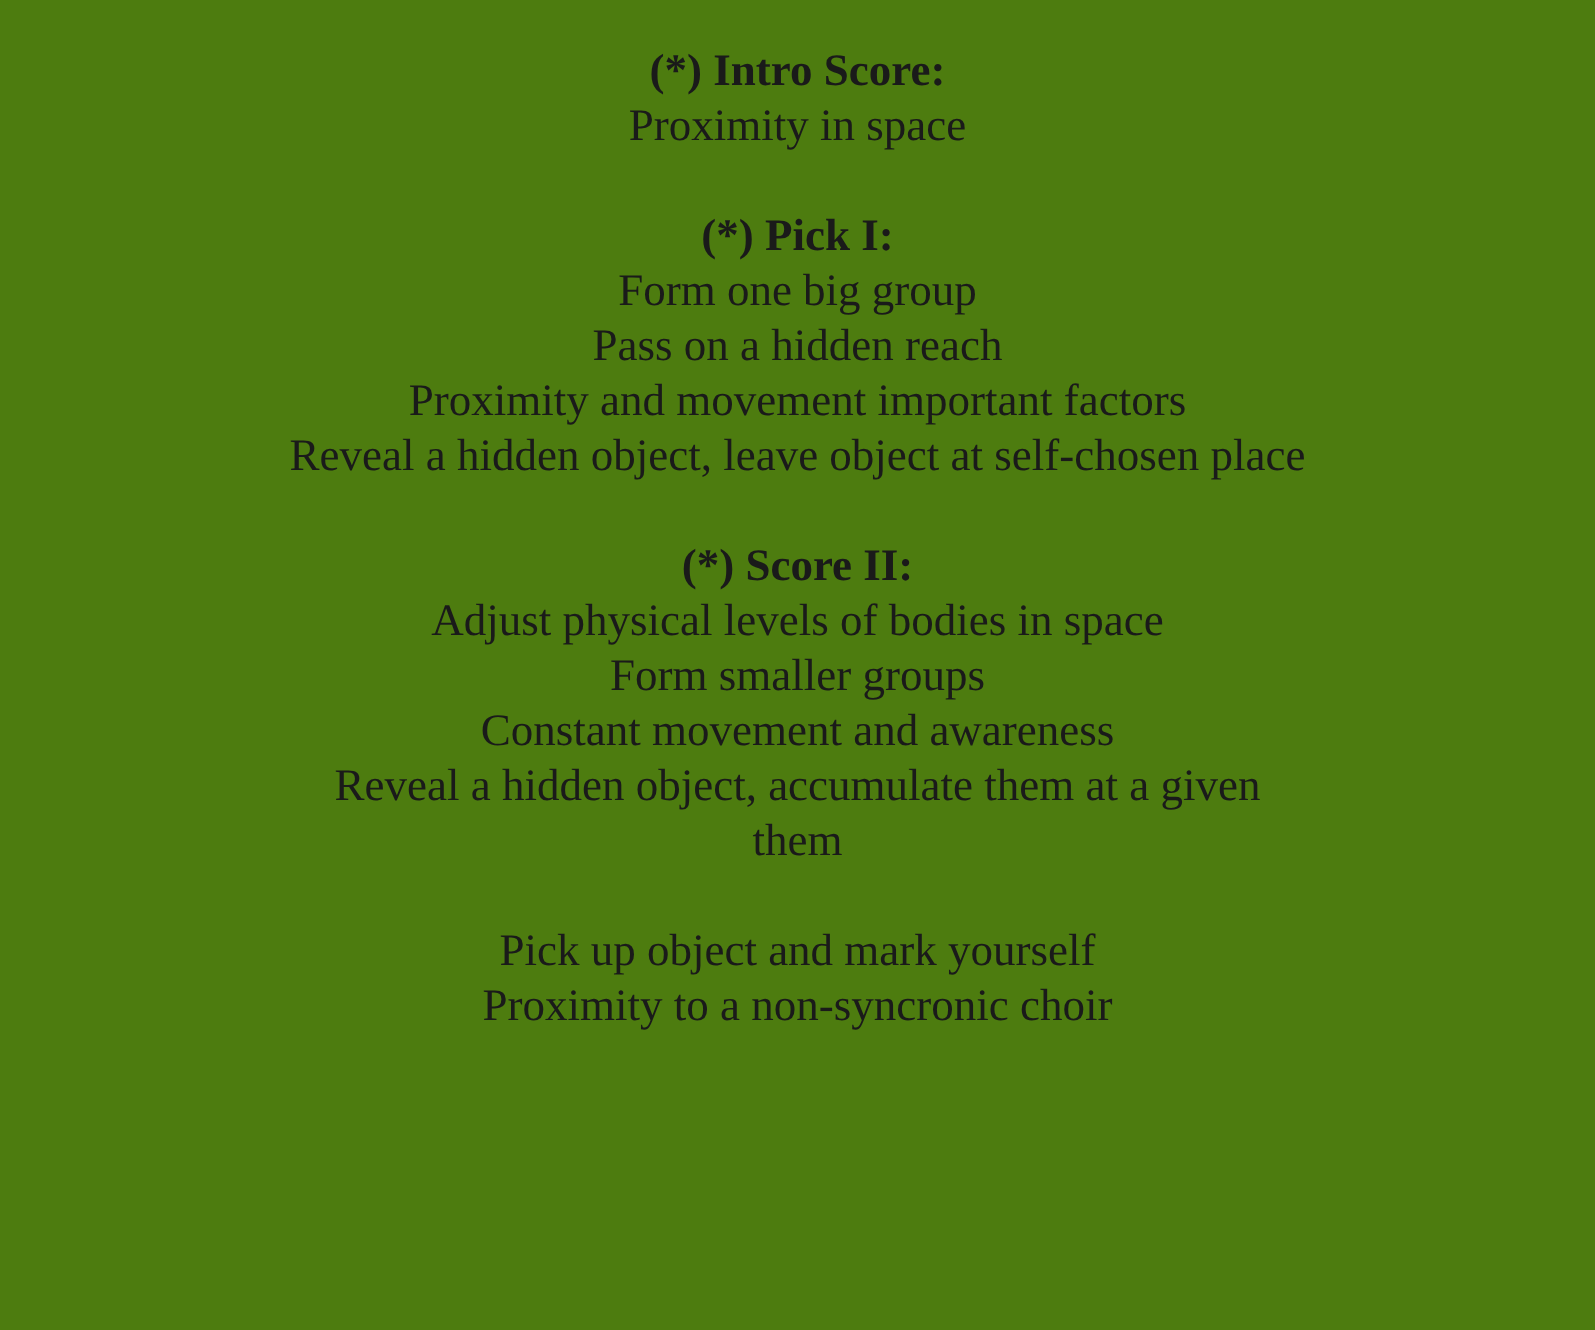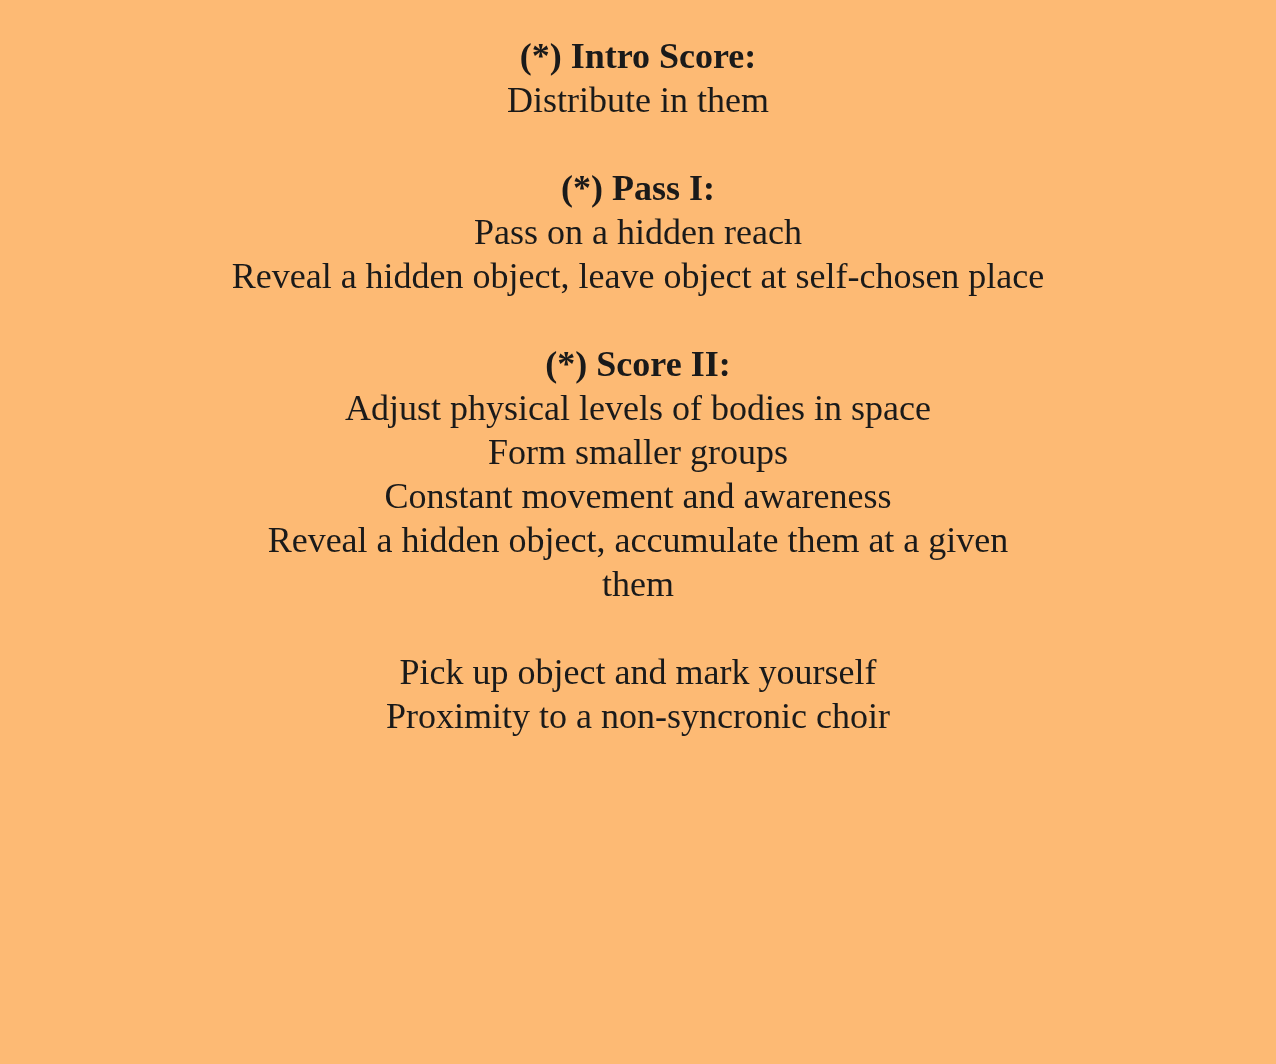--- a/index.html
+++ b/index.html
@@ -6,21 +6,21 @@
   html, body {
     margin: 0;
     padding: 0;
     background: #ffffff;
   }
   .page {
     box-sizing: border-box;
     width: 1276px;
     height: 1064px;
     padding-top: 34px;
-    background: #fdba74;
+    background: #4d7c0f;
     color: #1a1a1a;
     font-family: "Liberation Serif", "DejaVu Serif", serif;
     font-size: 36px;
     line-height: 44px;
     text-align: center;
     overflow: hidden;
   }
   .section {
     margin: 0 0 44px 0;
   }
@@ -31,26 +31,28 @@
     white-space: nowrap;
   }
 </style>
 </head>
 <body>
 
 <div class="page">
 
   <div class="section">
     <div class="section-title">(*) Intro Score:</div>
-    <div class="line">Distribute in them</div>
+    <div class="line">Proximity in space</div>
   </div>
 
   <div class="section">
-    <div class="section-title">(*) Pass I:</div>
+    <div class="section-title">(*) Pick I:</div>
+    <div class="line">Form one big group</div>
     <div class="line">Pass on a hidden reach</div>
+    <div class="line">Proximity and movement important factors</div>
     <div class="line">Reveal a hidden object, leave object at self-chosen place</div>
   </div>
 
   <div class="section">
     <div class="section-title">(*) Score II:</div>
     <div class="line">Adjust physical levels of bodies in space</div>
     <div class="line">Form smaller groups</div>
     <div class="line">Constant movement and awareness</div>
     <div class="line">Reveal a hidden object, accumulate them at a given</div>
     <div class="line">them</div>

